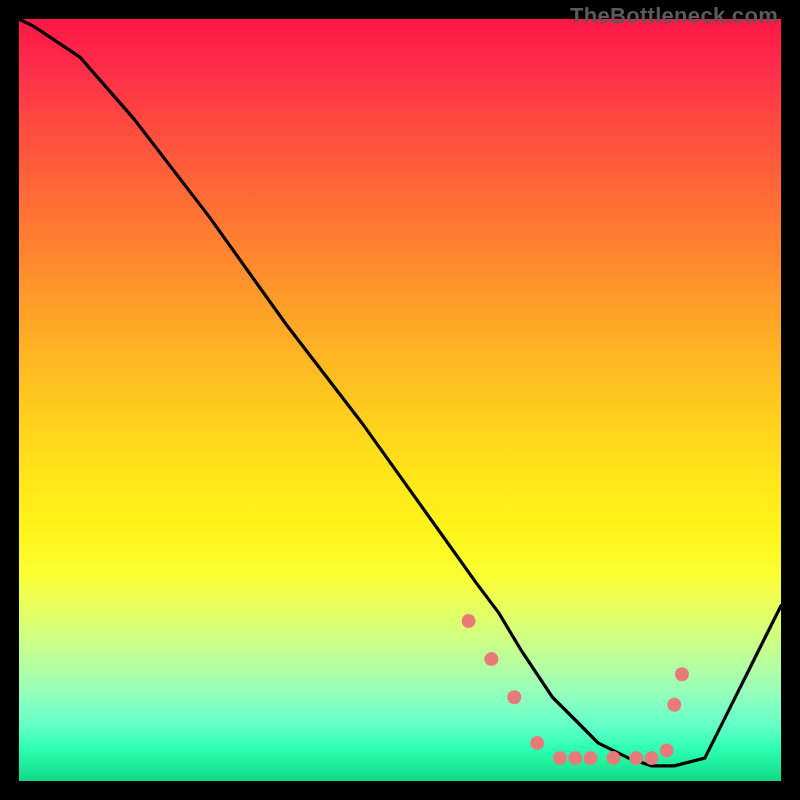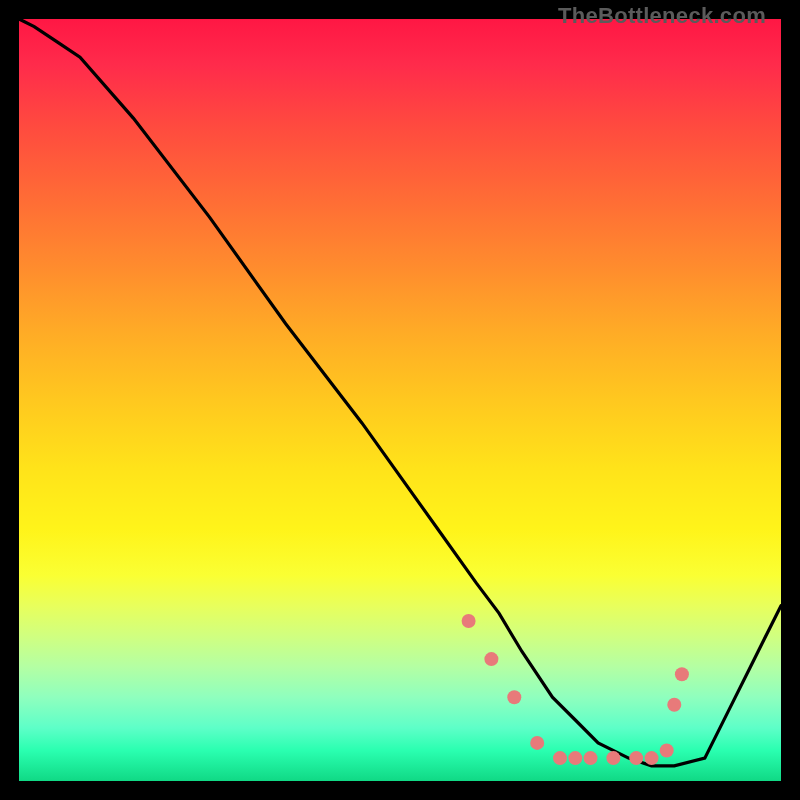--- a/index.html
+++ b/index.html
@@ -37,21 +37,21 @@
       #d0ff80 81%,
       #b4ffa3 85%,
       #8fffbe 89%,
       #5effc8 93%,
       #2affb0 96%,
       #10d985 100%);
   }
   .watermark {
     position: absolute;
     top: 3px;
-    right: 34px;
+    right: 22px;
     font-size: 22px;
     font-weight: 600;
     color: #5b5b5b;
     letter-spacing: 0.3px;
   }
   svg.curve {
     position: absolute;
     left: 0; top: 0;
     width: 762px;
     height: 762px;

